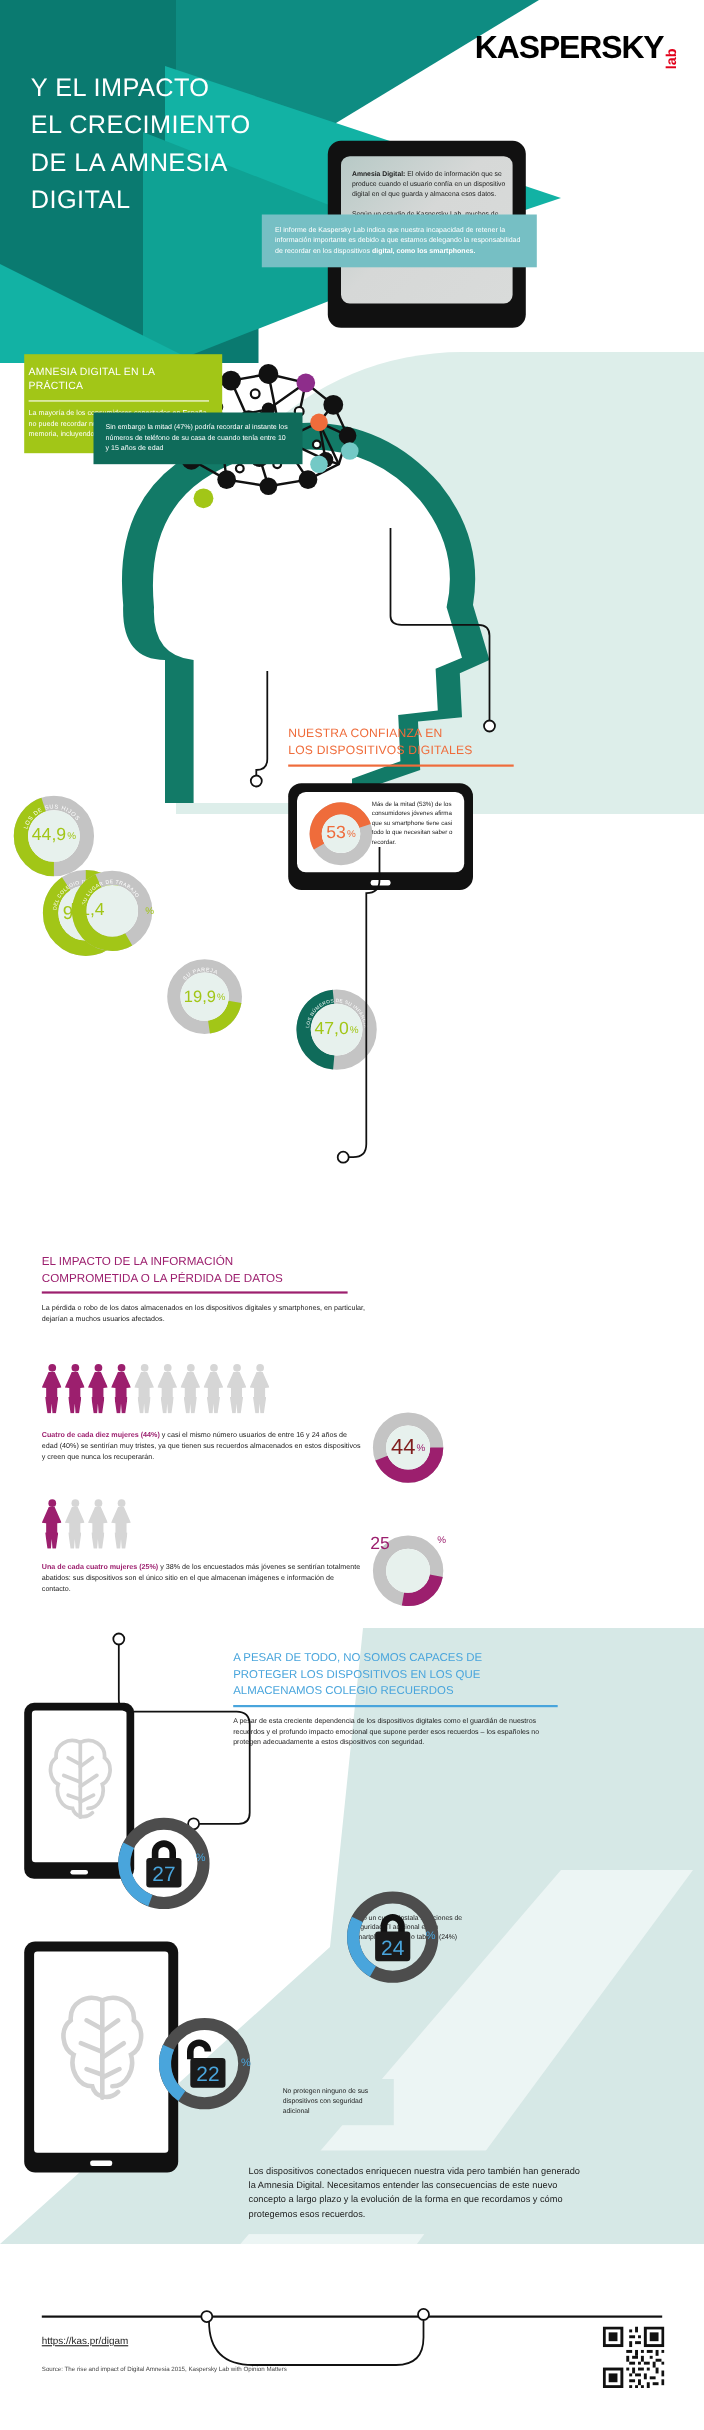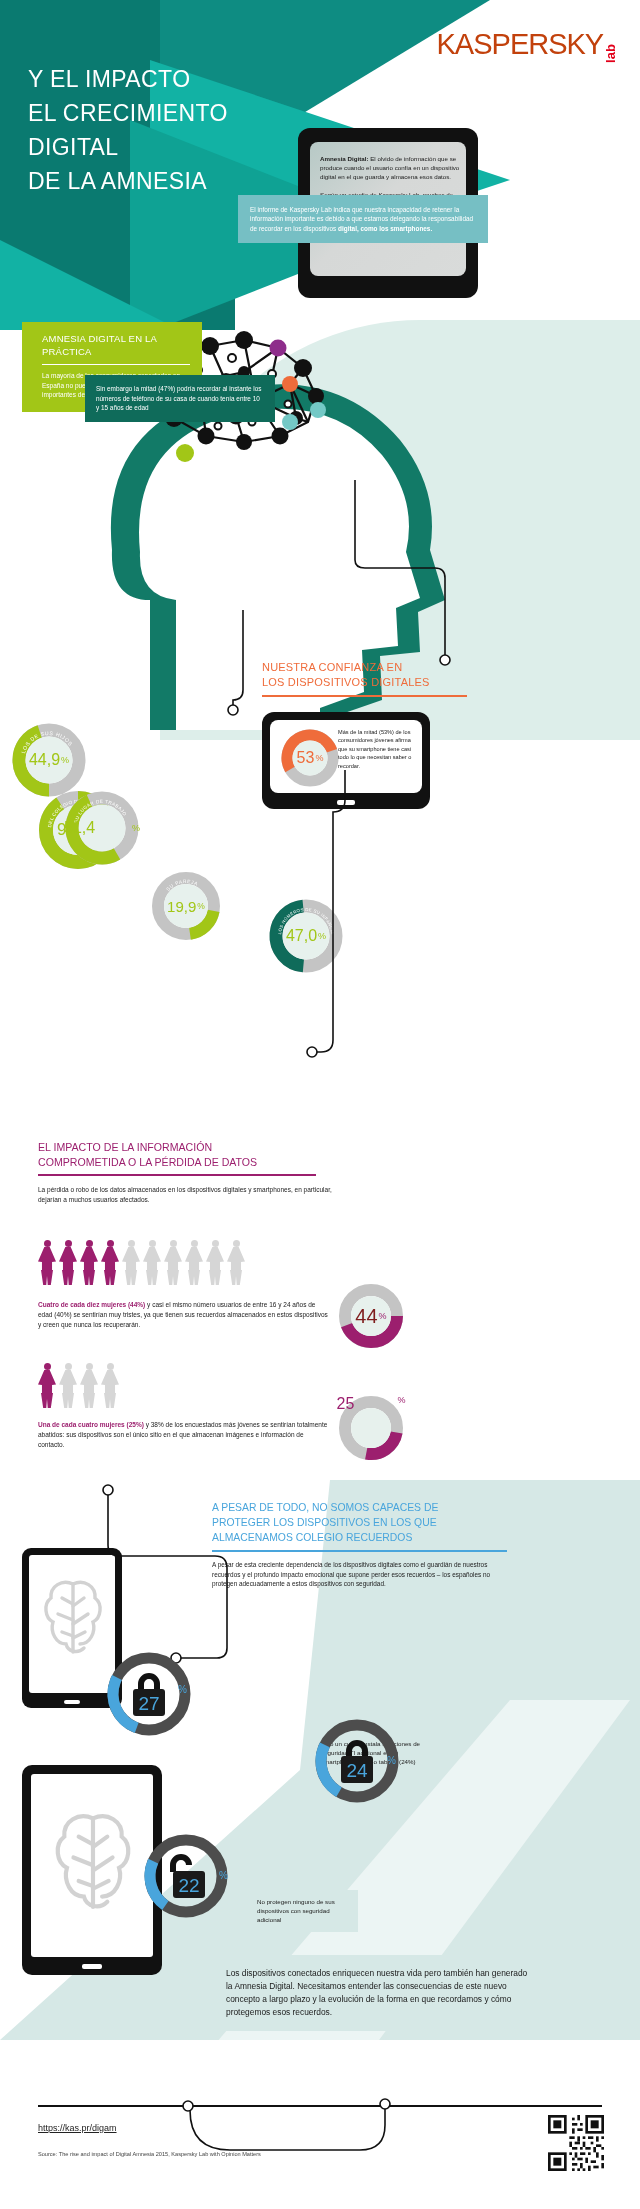--- a/index.html
+++ b/index.html
@@ -29,21 +29,21 @@
 
   .hdr-title {
     position:absolute; left:28px; top:62px; width:260px;
     color:#ffffff; font-size:23px; line-height:34px; letter-spacing:.4px;
     font-weight:300;
   }
   .hdr-title span { display:block; }
 
   
   .klogo { position:absolute; right:20px; top:28px; text-align:right; }
-  .klogo .kname { font-size:29px; font-weight:400; color:#c2410c; letter-spacing:-1px;margin-left:44px; }
+  .klogo .kname { font-size:29px; font-weight:700; color:#000000; letter-spacing:-1px;margin-left:44px; }
   .klogo .klab { display:inline-block; font-size:13px; font-weight:700; color:#e2001a;
                  transform:rotate(-90deg); transform-origin:center; margin-left:-2px;
                  vertical-align:bottom; }
 
   
   .tablet { position:absolute; background:#111; border-radius:12px; }
   .tablet .screen { position:absolute; background:#d9dbda; border-radius:8px; }
   .tablet .home { position:absolute; background:#fff; border-radius:2px; }
 
   .tablet-top { left:298px; top:128px; width:180px; height:170px; }
@@ -53,21 +53,21 @@
      font-size:6.2px; line-height:9.2px; color:#1b1b1b; }
   .tab-txt b { font-weight:700; }
   .tab-txt p { margin-bottom:8px; }
 
   
   .sec-brain { position:absolute; left:0; top:300px; width:640px; height:430px; }
   .mint-blob { position:absolute; left:160px; top:20px; width:480px; height:420px;
      background:#ddeeea; border-radius:260px 0 0 0; }
 
   .green-box { position:absolute; left:22px; top:22px; width:180px; background:#a2c617;
-     padding:10px 12px 12px 20px; z-index:6; }
+     padding:10px 12px 12px 4px; z-index:6; }
   .green-box h3 { color:#fff; font-size:9.5px; font-weight:400; line-height:13px;
      letter-spacing:.2px; }
   .green-box hr { border:none; border-top:1.5px solid #fff; margin:6px 0 6px 0; }
   .green-box p { color:#fff; font-size:6.5px; line-height:9.5px; }
 
   
   .brainnet { position:absolute; left:140px; top:18px; width:200px; height:150px; z-index:5;}
 
   
   .donut { position:absolute; z-index:7; }
@@ -158,22 +158,22 @@
   <div class="hdr">
     <div class="poly p2"></div>
     <div class="poly p4"></div>
     <div class="poly p5"></div>
     <div class="poly p6"></div>
     <div class="poly p8"></div>
 
     <div class="hdr-title">
       <span>Y EL IMPACTO</span>
       <span>EL CRECIMIENTO</span>
+      <span>DE LA AMNESIA</span>
       <span>DIGITAL</span>
-      <span>DE LA AMNESIA</span>
     </div>
 
     <div class="klogo">
       <span class="kname">KASPERSKY</span><span class="klab">lab</span>
     </div>
   </div>
 
   <div class="tablet tablet-top">
     <div class="screen"></div>
     <div class="tab-txt">

